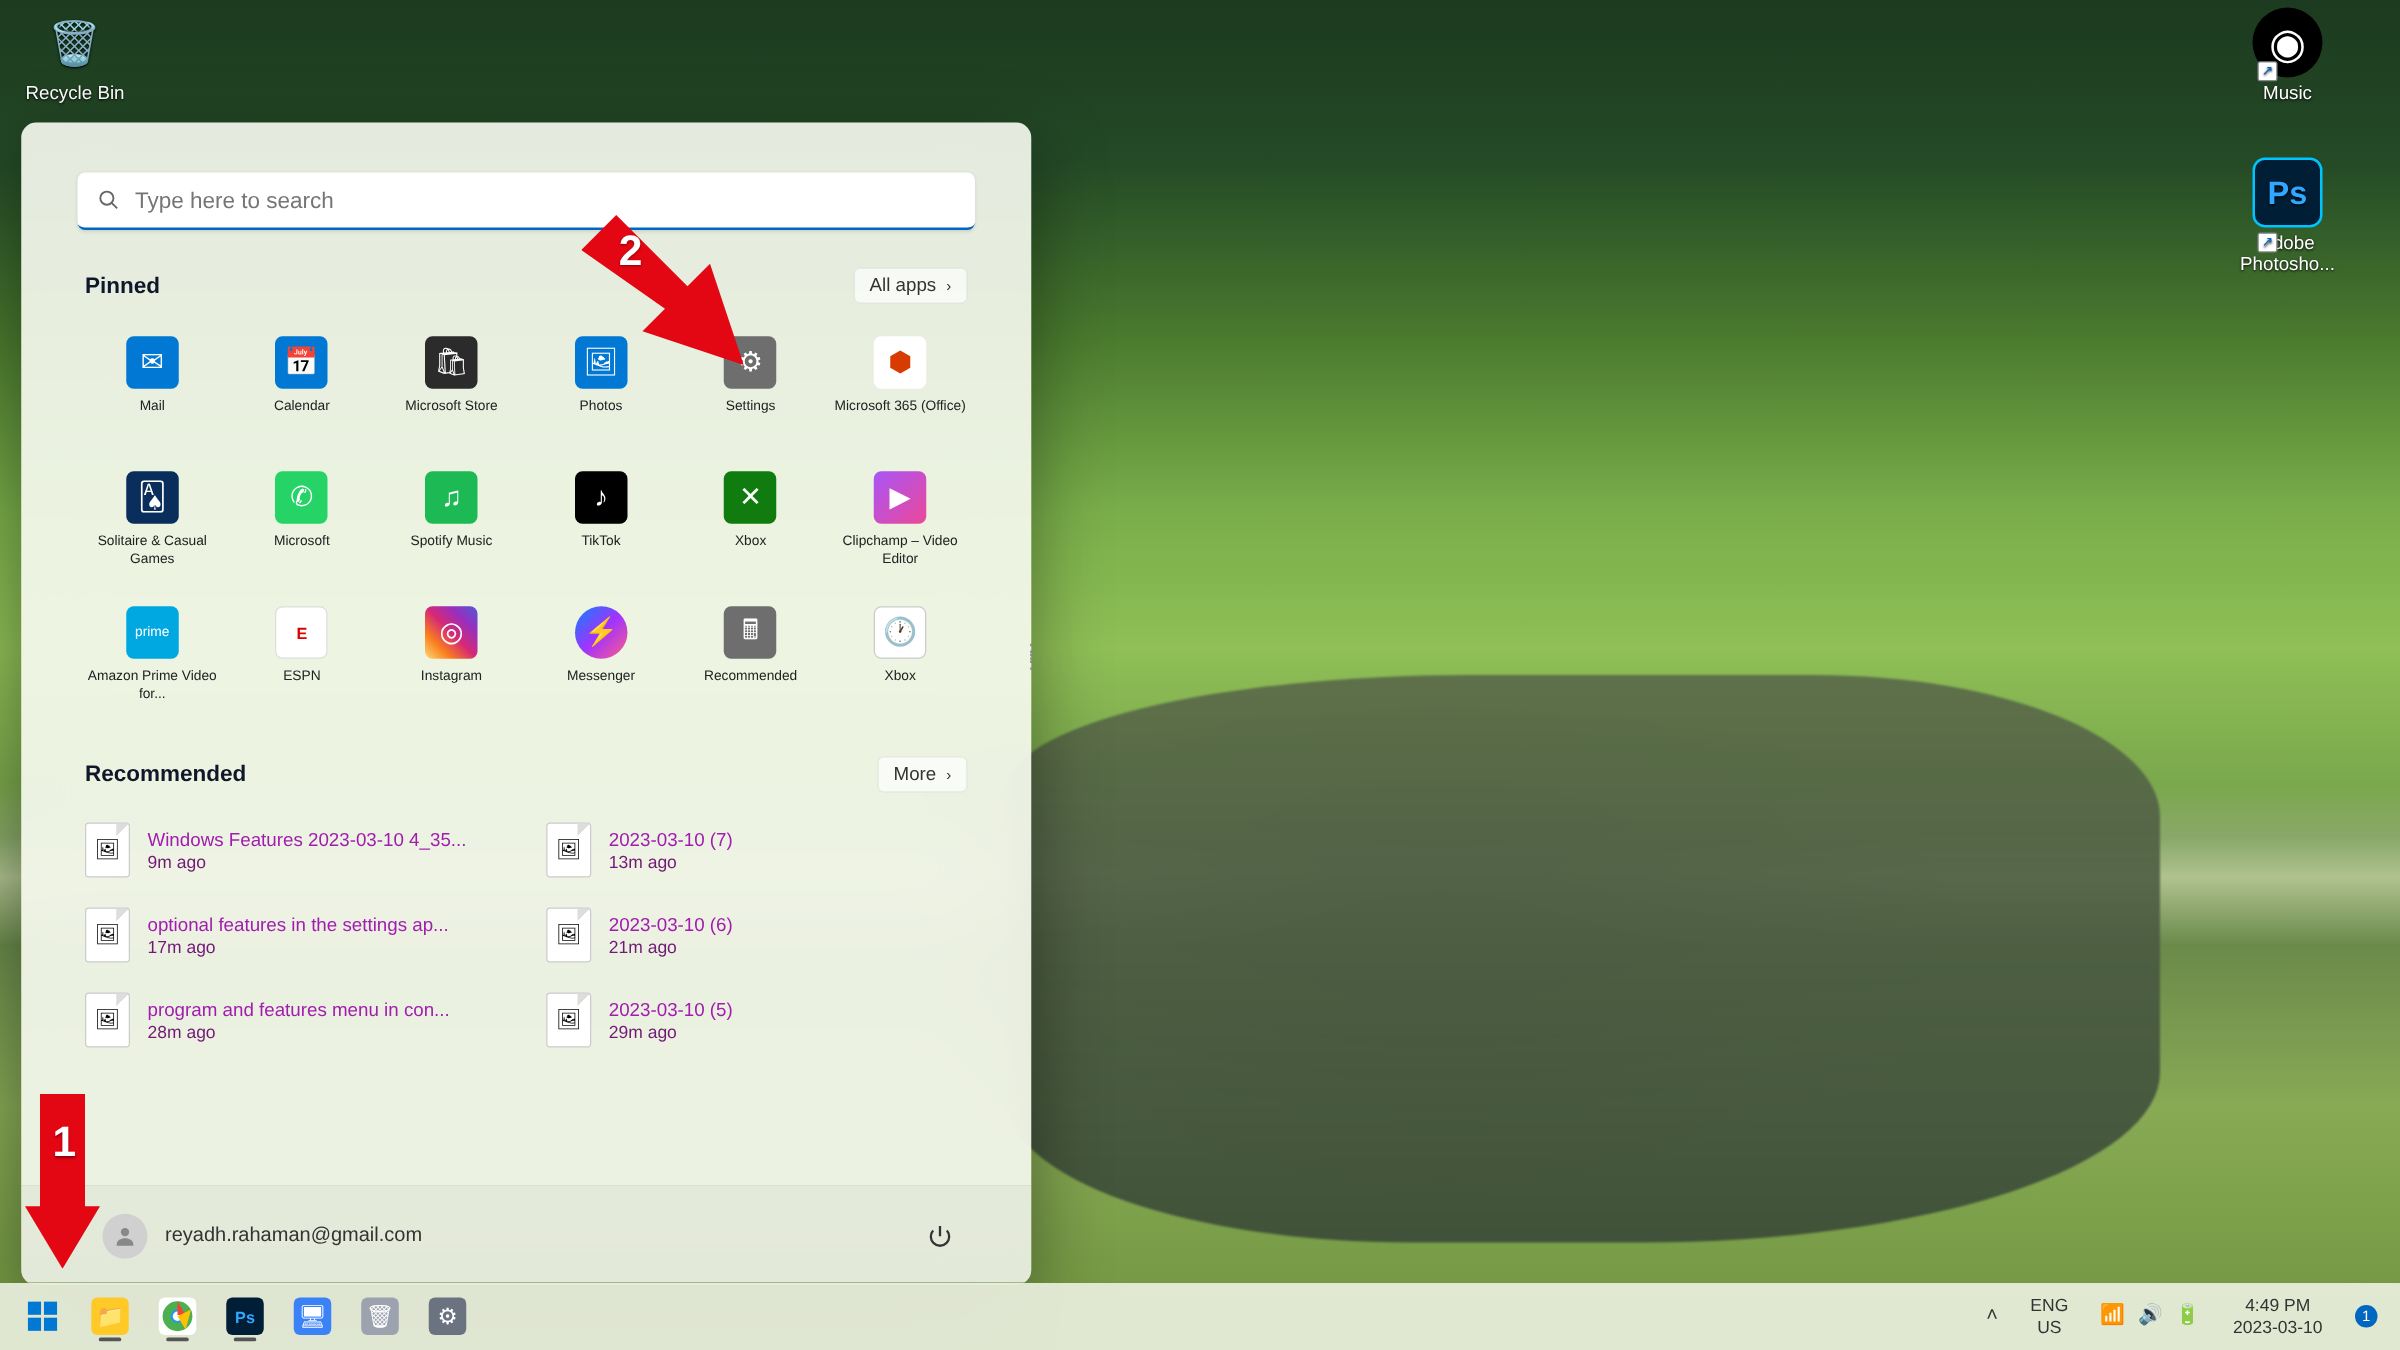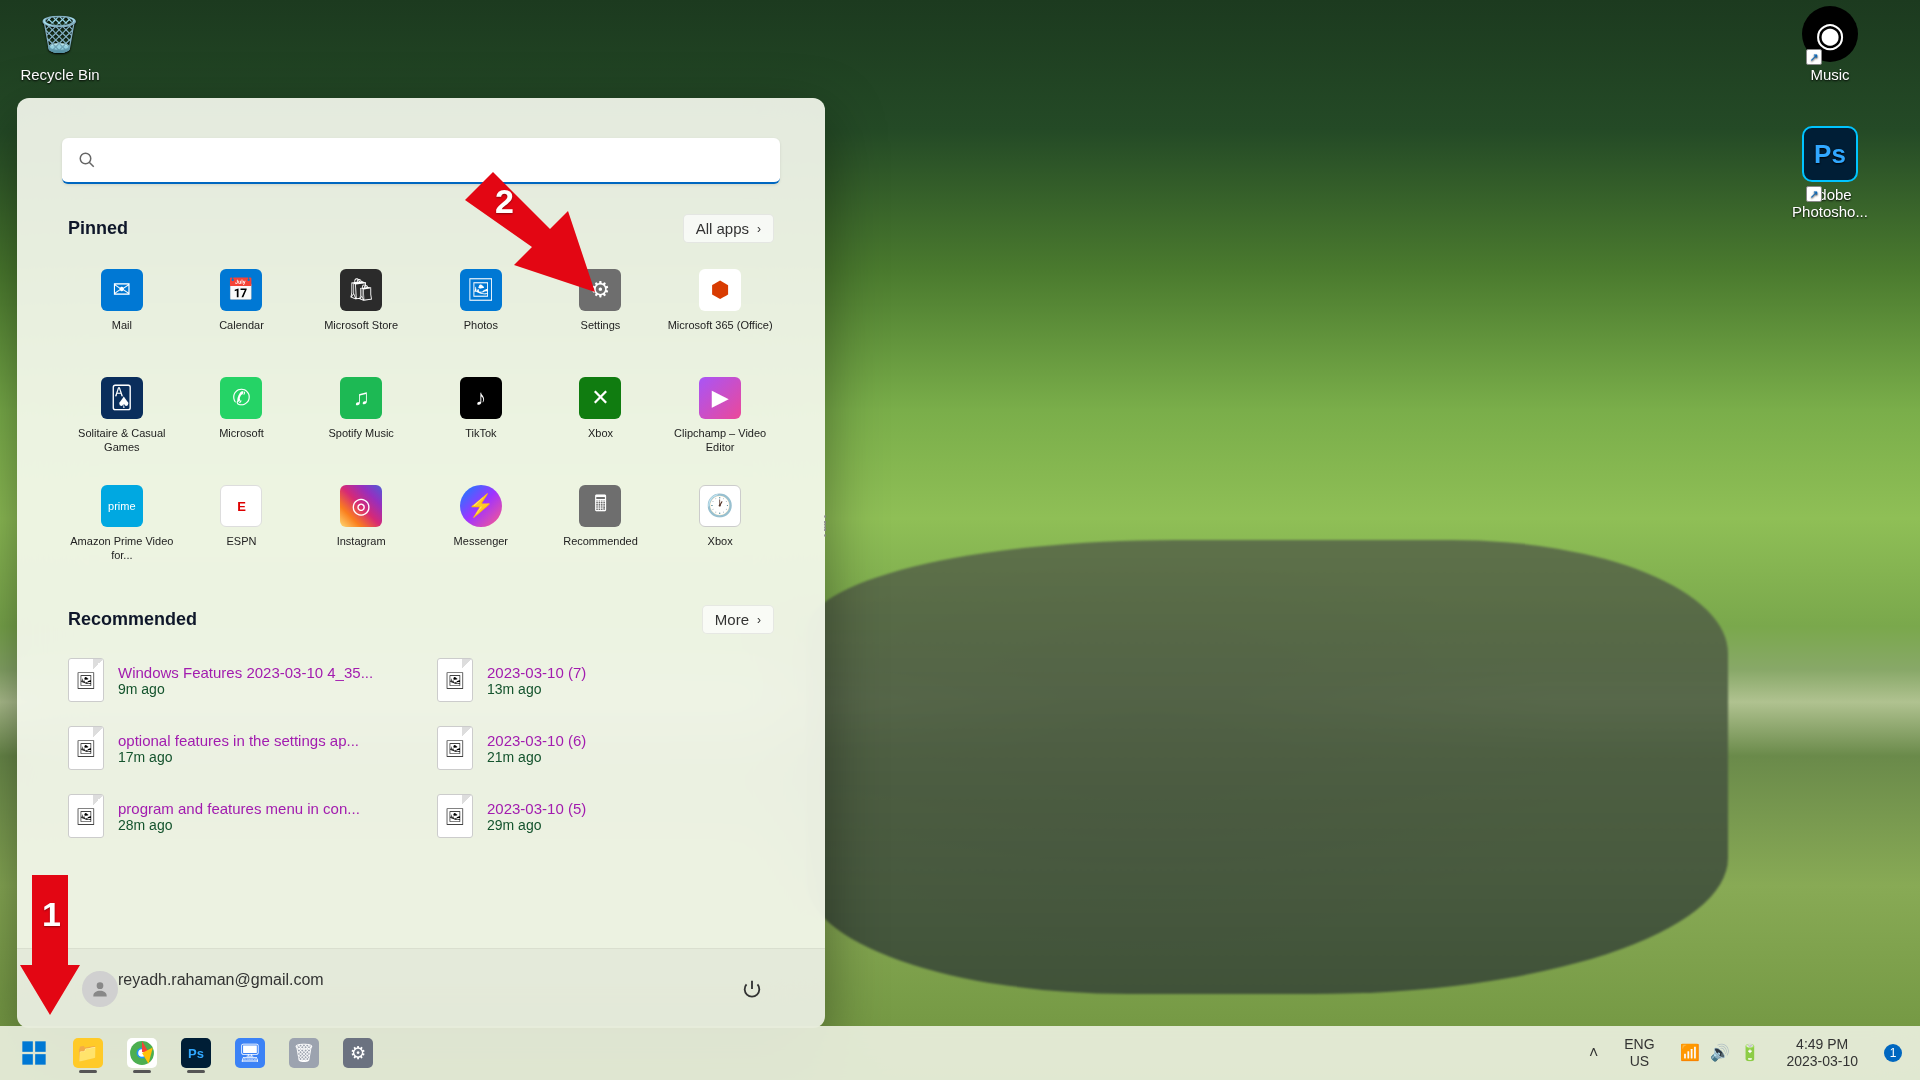--- a/index.html
+++ b/index.html
@@ -68,32 +68,32 @@
 .pinned-grid { display: grid; grid-template-columns: repeat(6, 1fr); gap: 6px 0; margin-top: 18px; }
 .pinned-item { display: flex; flex-direction: column; align-items: center; padding: 8px 4px 6px; border-radius: 6px; cursor: pointer; text-align: center; }
 .pinned-item .icon { width: 42px; height: 42px; border-radius: 6px; margin-bottom: 8px; display: flex; align-items: center; justify-content: center; font-size: 22px; color: #fff; }
 .pinned-item .label { font-size: 11px; color: #222; line-height: 1.25; min-height: 38px; }
 
 .rec-grid { display: grid; grid-template-columns: 1fr 1fr; gap: 8px 20px; margin-top: 16px; }
 .rec-item { display: flex; align-items: center; gap: 14px; padding: 8px 6px; border-radius: 6px; cursor: pointer; }
 .rec-item .ric { width: 36px; height: 44px; background: #fff; border: 1px solid #ccc; border-radius: 3px; display: flex; align-items: center; justify-content: center; font-size: 16px; position: relative; }
 .rec-item .ric::before { content:""; position:absolute; top:0; right:0; width:10px; height:10px; background: linear-gradient(135deg,#ddd 50%, transparent 50%);}
 .rec-item .txt .nm { font-size: 15px; color: #a21caf; white-space: nowrap; overflow: hidden; text-overflow: ellipsis; max-width: 260px; }
-.rec-item .txt .tm { font-size: 14px; color: #14532d; }
+.rec-item .txt .tm { font-size: 14px; color: #701a75; }
 
 .start-footer {
   margin: auto -45px 0;
   height: 80px;
   background: rgba(0,0,0,0.03);
   border-top: 1px solid rgba(0,0,0,0.05);
   border-radius: 0 0 12px 12px;
   display: flex; align-items: center; justify-content: space-between;
   padding: 0 55px;
 }
-.user { display: flex; cursor: pointer; padding: 6px 10px; border-radius: 6px; }
+.user { display: flex; align-items: center; gap: 14px; cursor: pointer; padding: 6px 10px; border-radius: 6px; }
 .avatar { width: 36px; height: 36px; border-radius: 50%; background: #d0d0d0; display: flex; align-items: center; justify-content: center; color: #777; }
 .user-name { font-size: 16px; color: #333; }
 .power { width: 36px; height: 36px; border-radius: 6px; display: flex; align-items: center; justify-content: center; cursor: pointer; }
 
 .drag-dots { position: absolute; right: -8px; top: 420px; width: 16px; color: #888; font-size: 16px; letter-spacing: 2px; line-height: 8px; text-align: center; }
 
 
 .arrow { position: absolute; pointer-events: none; }
 .arrow .num { position: absolute; color: #fff; font-weight: bold; font-size: 34px; text-shadow: 0 1px 2px rgba(0,0,0,.4); }
 .arrow svg polygon { fill: #e30613; }
@@ -140,20 +140,21 @@
   <div class="shortcut-arrow">↗</div>
   <div>Adobe Photosho...</div>
 </div>
 
 <div class="startmenu">
   <div class="search-box">
     <svg viewBox="0 0 24 24" stroke-width="2">
         <circle cx="10" cy="10" r="7"></circle>
         <line x1="21" y1="21" x2="15" y2="15"></line>
       </svg>
+    <input placeholder="Type here to search" style="">
   </div>
 
   <div class="section-head">
     <h3>Pinned</h3>
     <div class="pill-btn">
       <span>All apps</span>
       <span class="chev">›</span>
     </div>
   </div>
 

